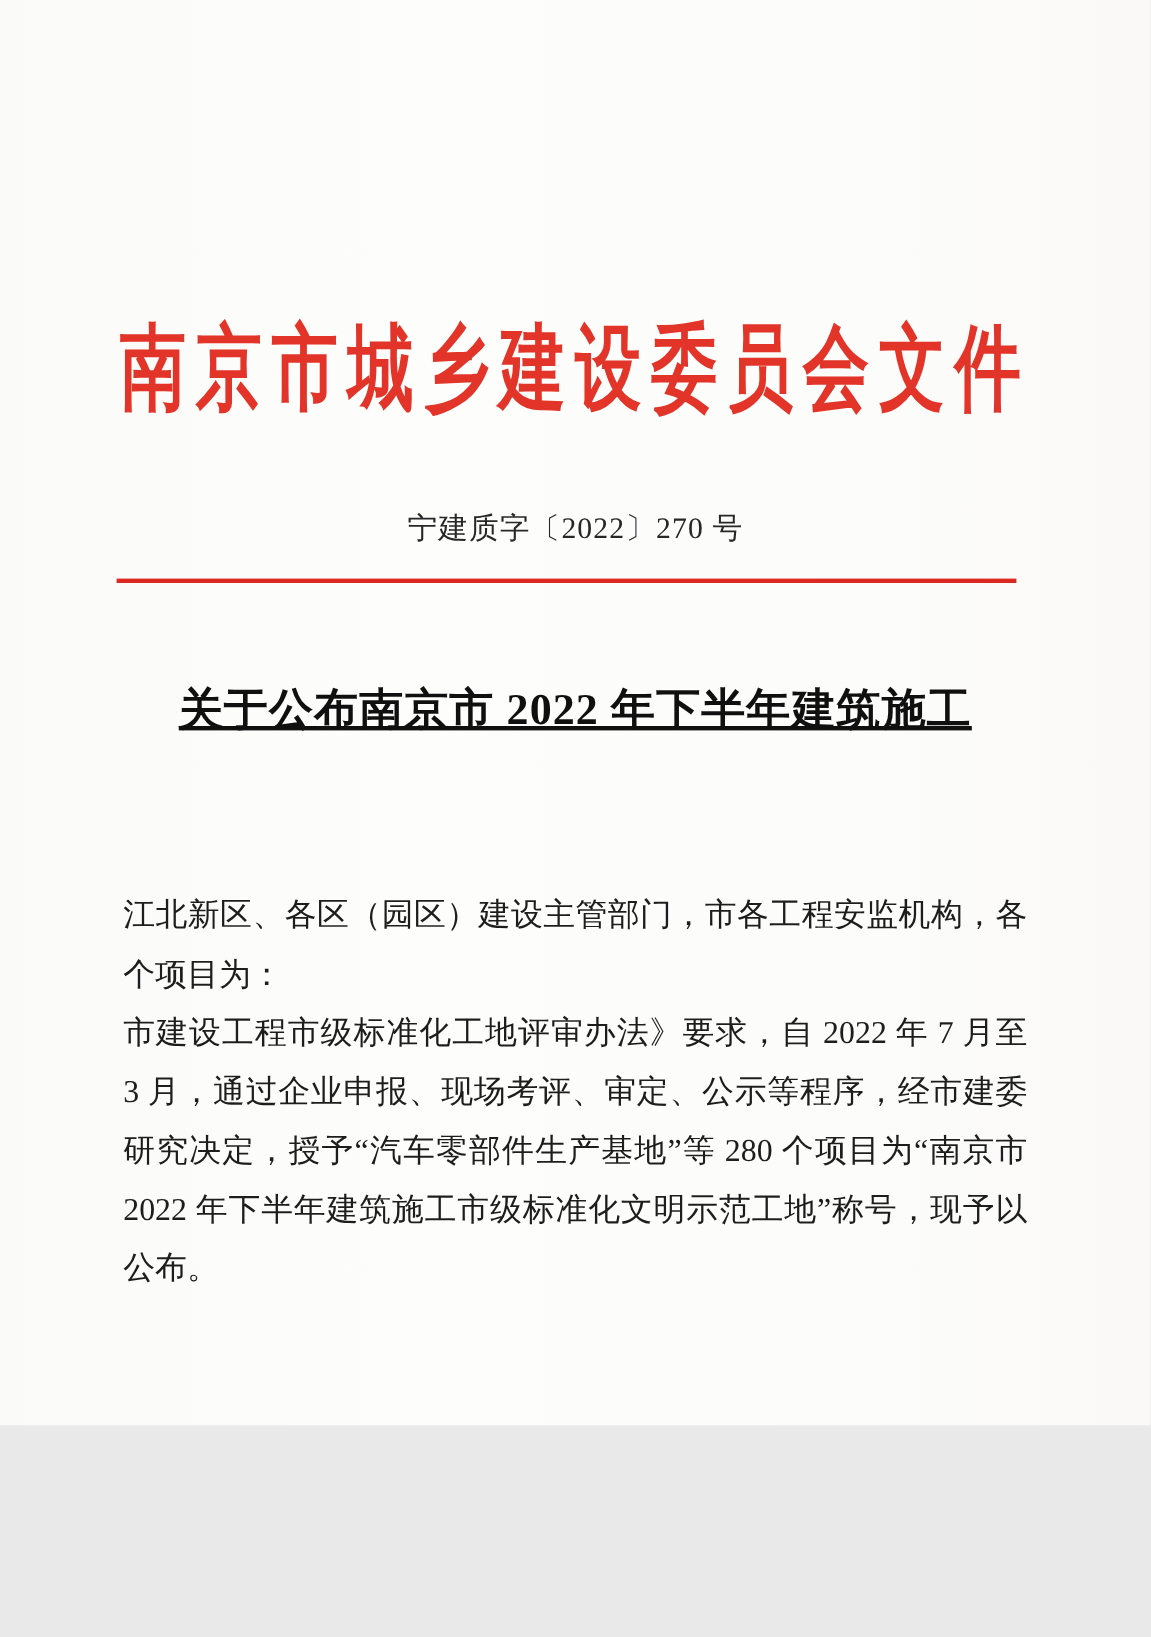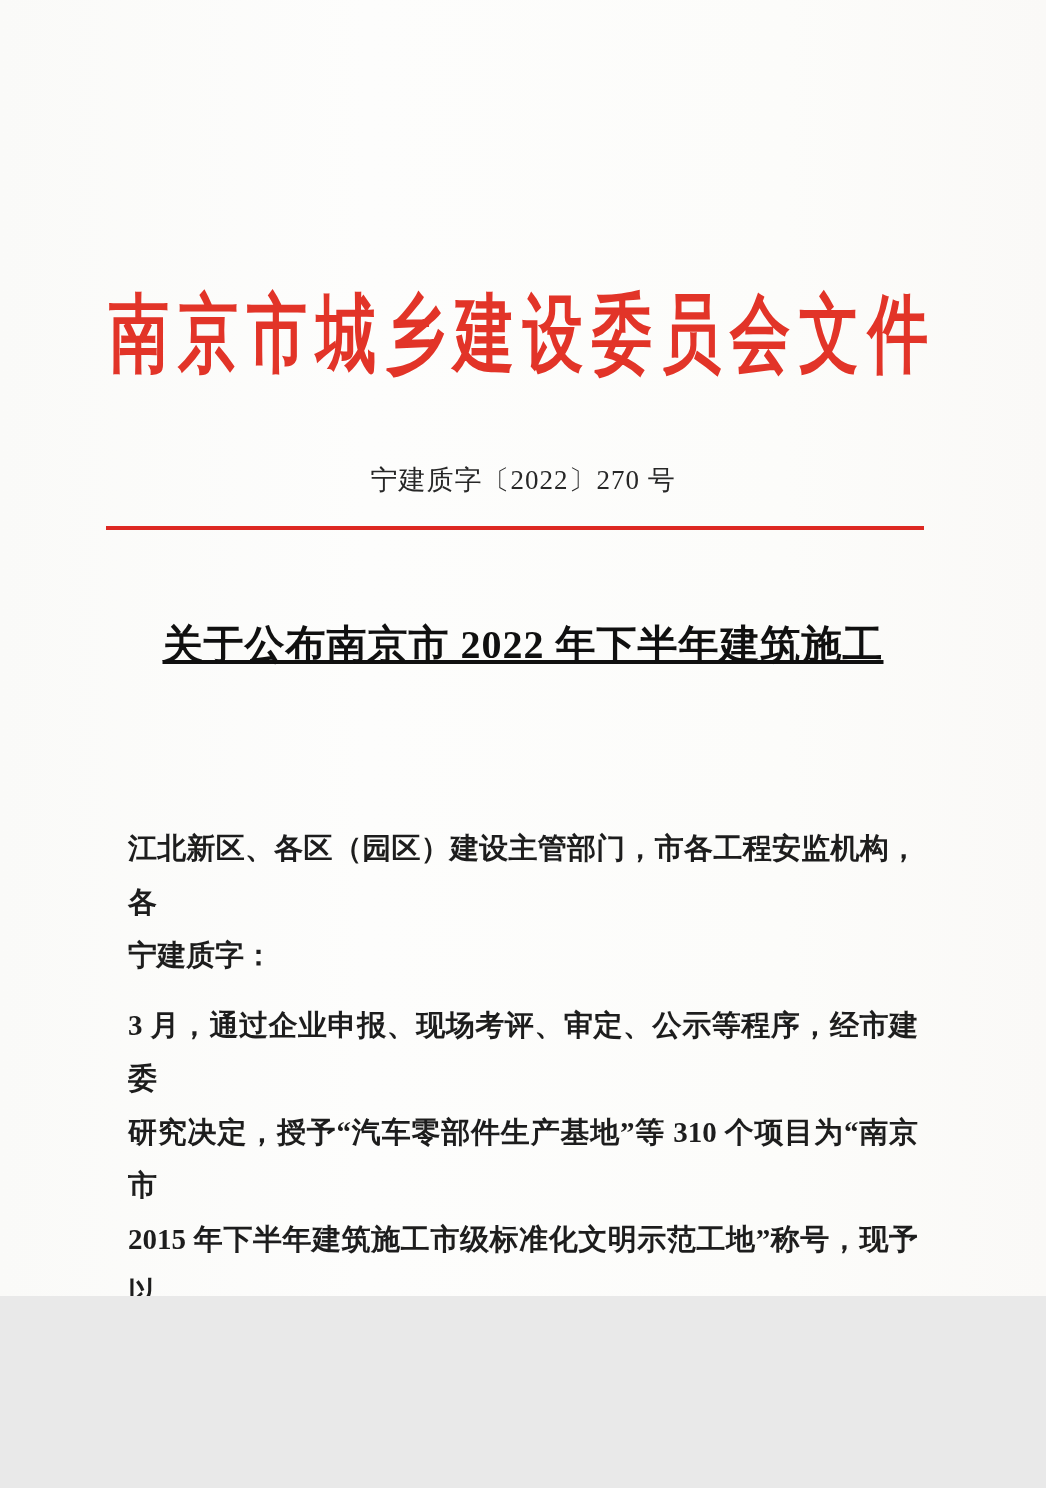--- a/index.html
+++ b/index.html
@@ -69,21 +69,21 @@
   
   .doc-body {
     position: absolute;
     top: 806px;
     left: 112px;
     width: 822px;
     font-size: 29px;
     line-height: 53.5px;
     color: #1d1d1d;
   }
-  .doc-body p { margin: 16px; padding: 0; font-weight: bold; }
+  .doc-body p { margin: 0; padding: 0; }
   .bl {
     display: block;
     text-align: justify;
     text-align-last: justify;
   }
   .bl.end { text-align-last: left; }
   .bl.indent { text-indent: 2em; }
   .page-num {
     position: absolute;
     top: 1346px;
@@ -105,25 +105,26 @@
 
   <div class="red-rule" style="background: rgb(221, 40, 34);"></div>
 
   <h1 class="doc-title">
     <span class="t-line">关于公布南京市 2022 年下半年建筑施工</span>
   </h1>
 
   <div class="doc-body">
     <p>
       <span class="bl">江北新区、各区（园区）建设主管部门，市各工程安监机构，各</span>
-      <span class="bl end">宁建质字：</span>
+      <span class="bl end">个项目为：</span>
     </p>
     <p>
+      <span class="bl">市建设工程市级标准化工地评审办法》要求，自 2022 年 7 月至</span>
       <span class="bl">3 月，通过企业申报、现场考评、审定、公示等程序，经市建委</span>
-      <span class="bl">研究决定，授予“汽车零部件生产基地”等 310 个项目为“南京市</span>
-      <span class="bl">2015 年下半年建筑施工市级标准化文明示范工地”称号，现予以</span>
+      <span class="bl">研究决定，授予“汽车零部件生产基地”等 280 个项目为“南京市</span>
+      <span class="bl">2022 年下半年建筑施工市级标准化文明示范工地”称号，现予以</span>
       <span class="bl end">公布。</span>
     </p>
   </div>
 
   <div class="page-num">— 1 —</div>
 
 </div>
 
 </body></html>

